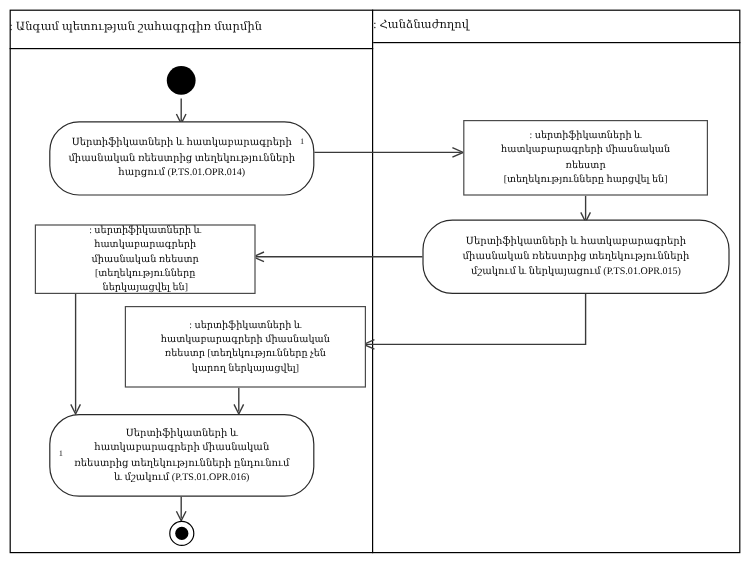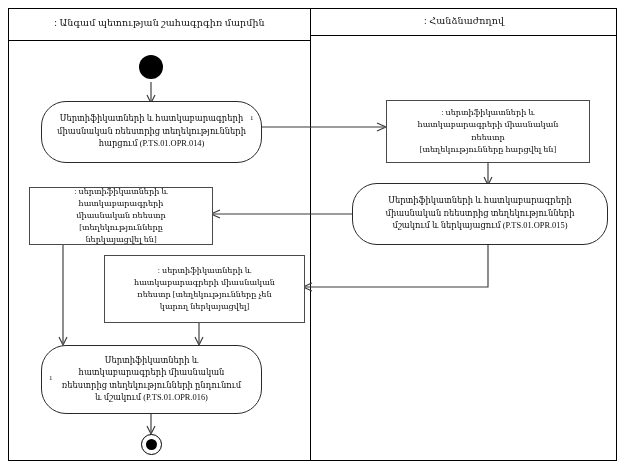--- a/index.html
+++ b/index.html
@@ -24,21 +24,20 @@
     position: absolute;
     border: 1.4px solid #000000;
     box-sizing: border-box;
   }
   .lane-header {
     position: absolute;
     box-sizing: border-box;
     border-bottom: 1.2px solid #000000;
     display: flex;
     align-items: center;
-    justify-content: center;
   }
   .lane-header-label {
     font-size: 9.5px;
     color: #111111;
     letter-spacing: .1px;
     text-align: center;
     line-height: 1.2;
     white-space: nowrap;
   }
   .lane-divider {

